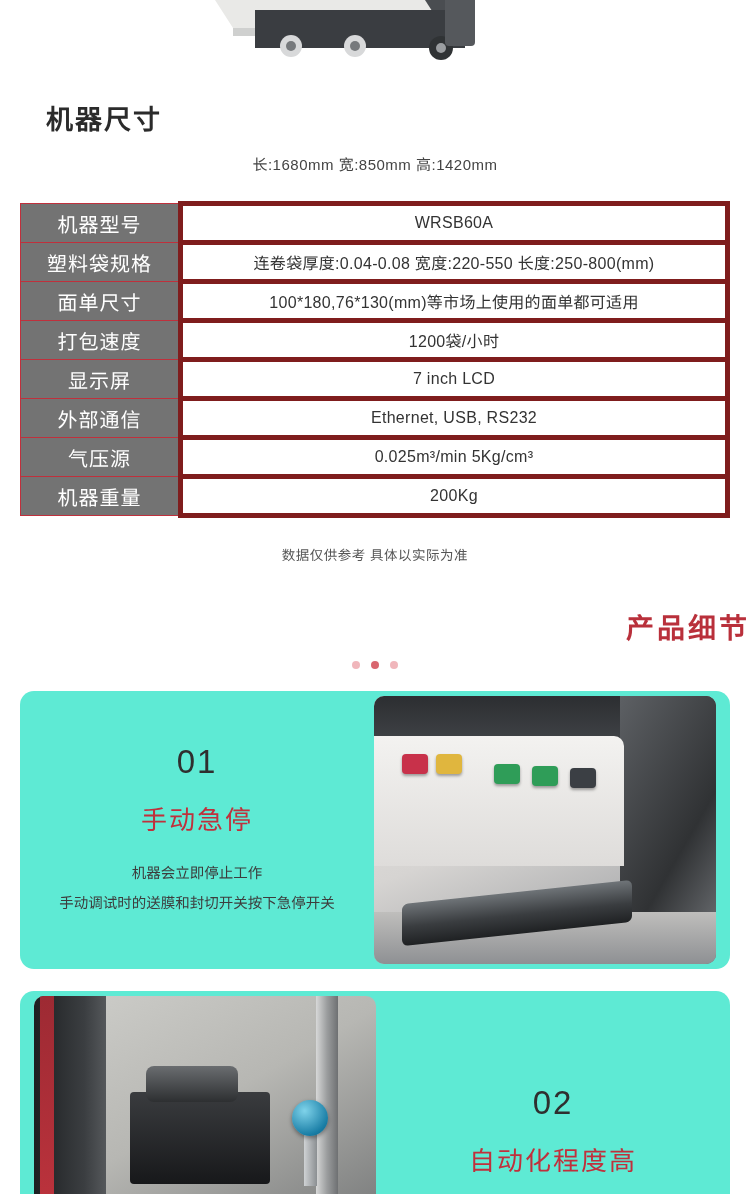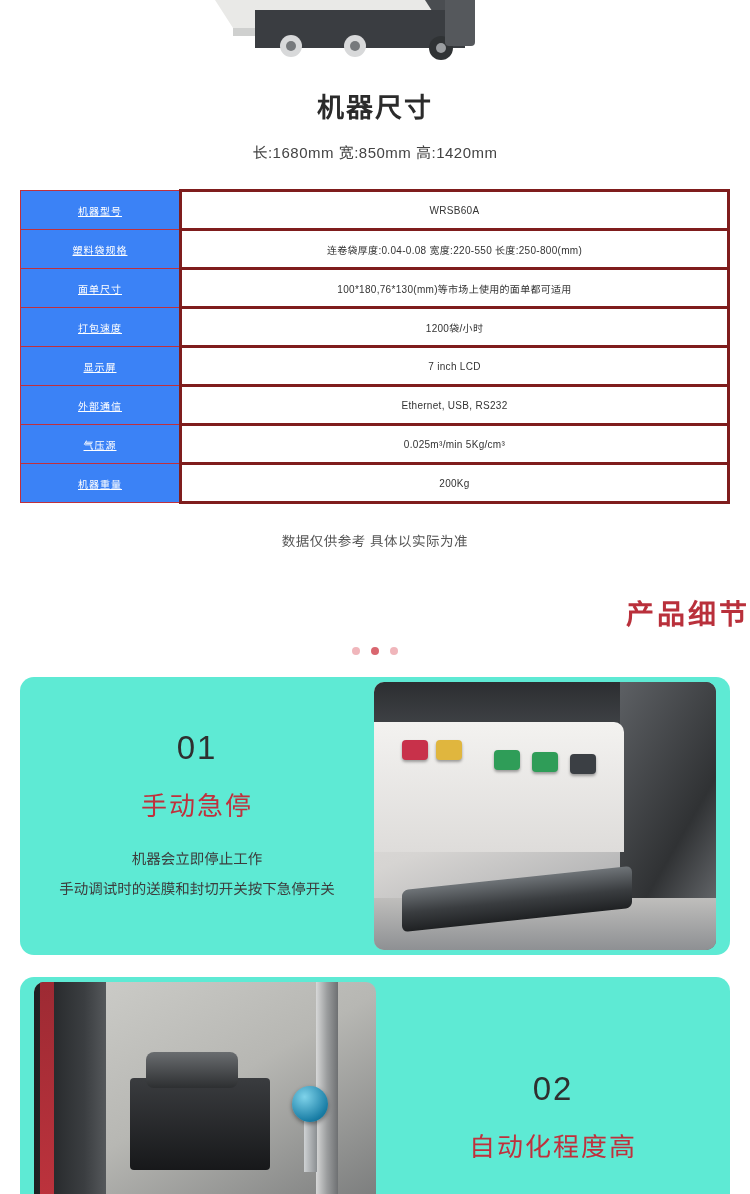--- a/index.html
+++ b/index.html
@@ -28,57 +28,56 @@
   .machine-img {
     position: absolute;
     left: 195px;
     top: -150px;
     width: 360px;
     height: 240px;
   }
 
   
   .dim-title {
-    text-align: center;
     font-size: 27px;
     font-weight: bold;
     color: #2b2b2b;
     letter-spacing: 2px;
-    margin-top: 0;
+    margin-top: 12px;
+    padding-left: 46px;
   }
   .dim-sub {
     text-align: center;
     font-size: 15px;
     color: #444;
     margin-top: 16px;
     letter-spacing: 0.5px;
   }
 
   
   .spec-table {
     width: 710px;
     margin: 27px auto 0 auto;
     border-collapse: collapse;
     table-layout: fixed;
   }
   .spec-table tr { height: 39px; }
   .spec-table td {
-    border: 3px solid #7f1d1d;
-    font-size: 10px;
+    border: 5px solid #7f1d1d;
+    font-size: 16px;
     padding: 0 6px;
   }
   .spec-table td.label {
     width: 160px;
-    background: #3b82f6;
+    background: #737373;
     color: #ffffff;
     text-align: center;
     letter-spacing: 1px;
     border: 1px solid #c0303c;
-    font-size: 10px;
-    text-decoration: underline;
+    font-size: 20px;
   }
   .spec-table td.value {
     background: #ffffff;
     color: #333;
     text-align: center;
     letter-spacing: 0.3px;
   }
   .table-note {
     text-align: center;
     font-size: 13.5px;

